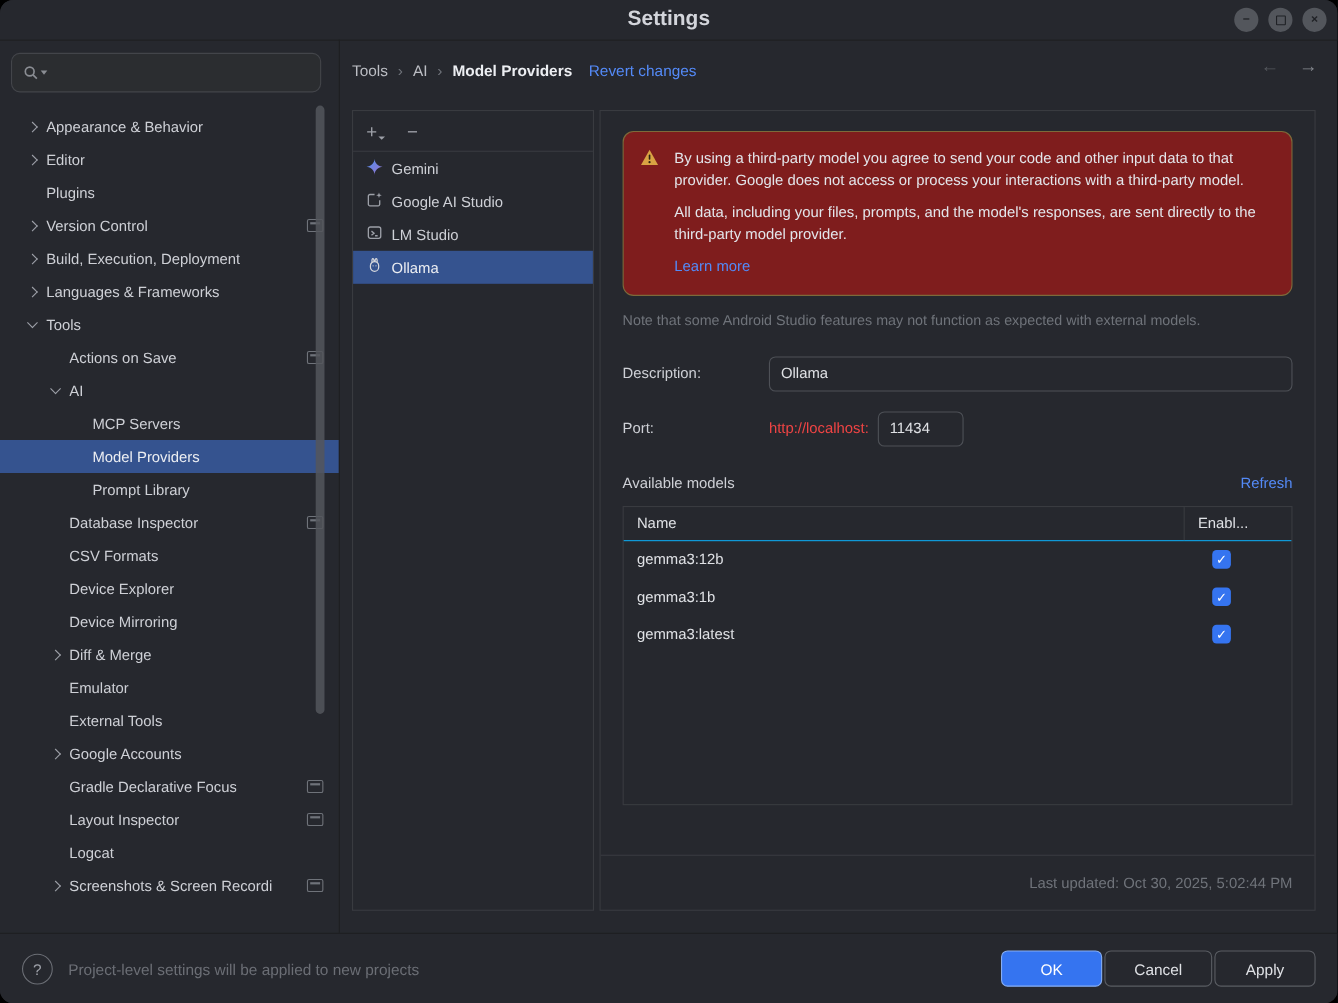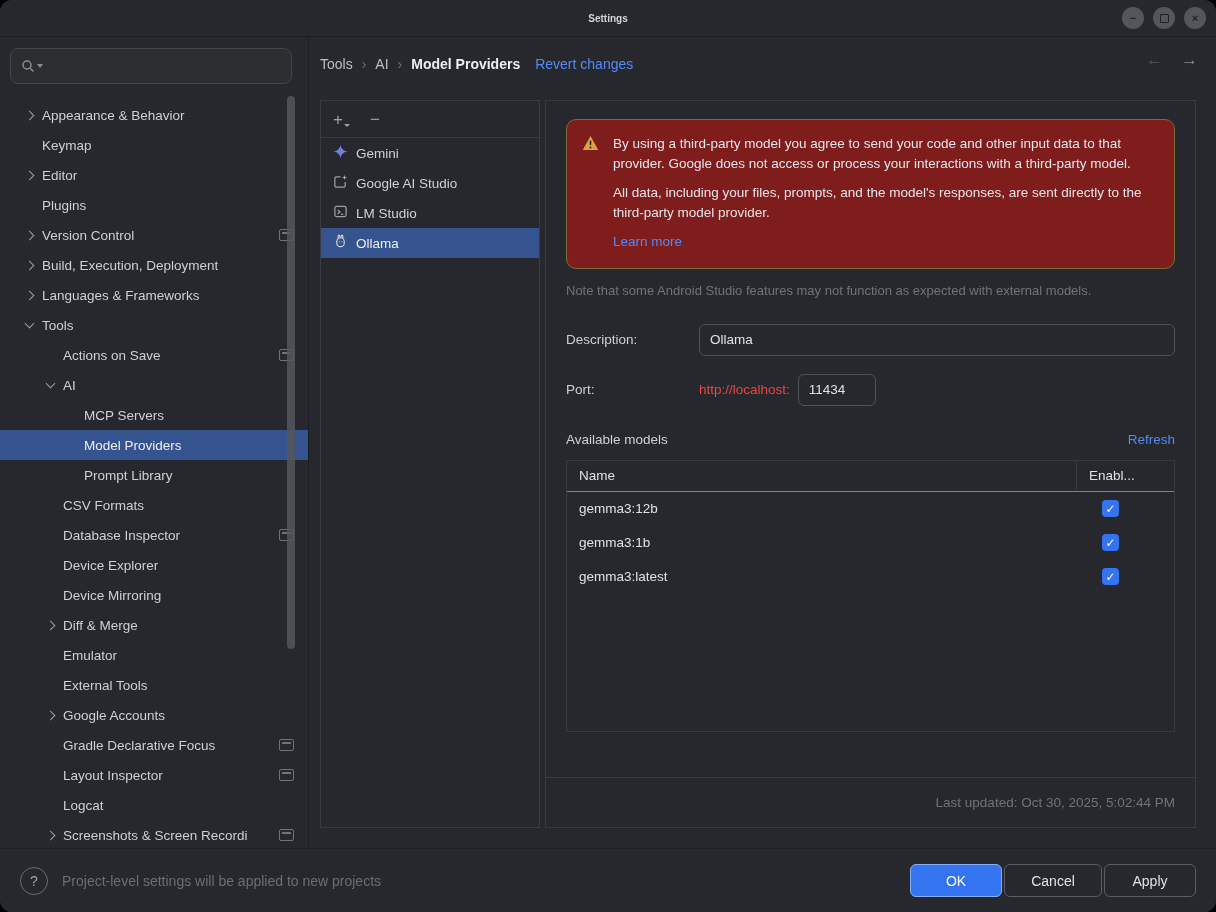--- a/index.html
+++ b/index.html
@@ -2,21 +2,21 @@
 <html><head>
 <meta charset="utf-8">
 <style>
   html,body{margin:0;padding:0;background:#000;}
   .window{position:relative;width:1216px;height:912px;background:#26282e;border-radius:12px;overflow:hidden;
     font-family:"Liberation Sans","DejaVu Sans",sans-serif;font-size:13.5px;color:#ced0d6;}
 
   
   .titlebar{height:36px;display:flex;align-items:center;justify-content:center;position:relative;
     background:#26282e;border-bottom:1px solid #1e1f22;}
-  .titlebar .title{font-size:10px;font-weight:bold;color:#d3d5db;}
+  .titlebar .title{font-size:19px;font-weight:bold;color:#d3d5db;}
   .win-controls{position:absolute;right:10px;top:7px;display:flex;gap:9px;}
   .win-btn{width:22px;height:22px;border-radius:50%;background:#53565c;color:#1f2125;display:flex;
     align-items:center;justify-content:center;font-size:11px;font-weight:bold;cursor:default;}
   .win-btn .sq{width:7px;height:7px;border:1.5px solid #1f2125;border-radius:1px;}
 
   .bodyarea{position:absolute;top:36px;bottom:64px;left:0;right:0;}
 
   
   .sidebar{position:absolute;left:0;top:0;bottom:0;width:308px;border-right:1px solid #1e1f22;overflow:hidden;}
   .searchbox{margin:12px 16px 0 10px;height:34px;border:1px solid #43454a;border-radius:8px;background:#2b2d30;
@@ -132,24 +132,20 @@
       </div>
 
       <div class="tree">
         <div class="t-row lvl0">
           <span class="chev">
               <i class="cr"></i>
             </span>
           <span class="t-label">Appearance &amp; Behavior</span>
         </div>
         <div class="t-row lvl0">
-          <span class="chev"></span>
-          <span class="t-label">Keymap</span>
-        </div>
-        <div class="t-row lvl0">
           <span class="chev">
               <i class="cr"></i>
             </span>
           <span class="t-label">Editor</span>
         </div>
         <div class="t-row lvl0">
           <span class="chev"></span>
           <span class="t-label">Plugins</span>
         </div>
         <div class="t-row lvl0">
@@ -195,26 +191,26 @@
         <div class="t-row lvl2 sel">
           <span class="chev"></span>
           <span class="t-label">Model Providers</span>
         </div>
         <div class="t-row lvl2">
           <span class="chev"></span>
           <span class="t-label">Prompt Library</span>
         </div>
         <div class="t-row lvl1">
           <span class="chev"></span>
+          <span class="t-label">Database Inspector</span>
+          <span class="tail-ic"></span>
+        </div>
+        <div class="t-row lvl1">
+          <span class="chev"></span>
           <span class="t-label">CSV Formats</span>
-        </div>
-        <div class="t-row lvl1">
-          <span class="chev"></span>
-          <span class="t-label">Database Inspector</span>
-          <span class="tail-ic"></span>
         </div>
         <div class="t-row lvl1">
           <span class="chev"></span>
           <span class="t-label">Device Explorer</span>
         </div>
         <div class="t-row lvl1">
           <span class="chev"></span>
           <span class="t-label">Device Mirroring</span>
         </div>
         <div class="t-row lvl1">

